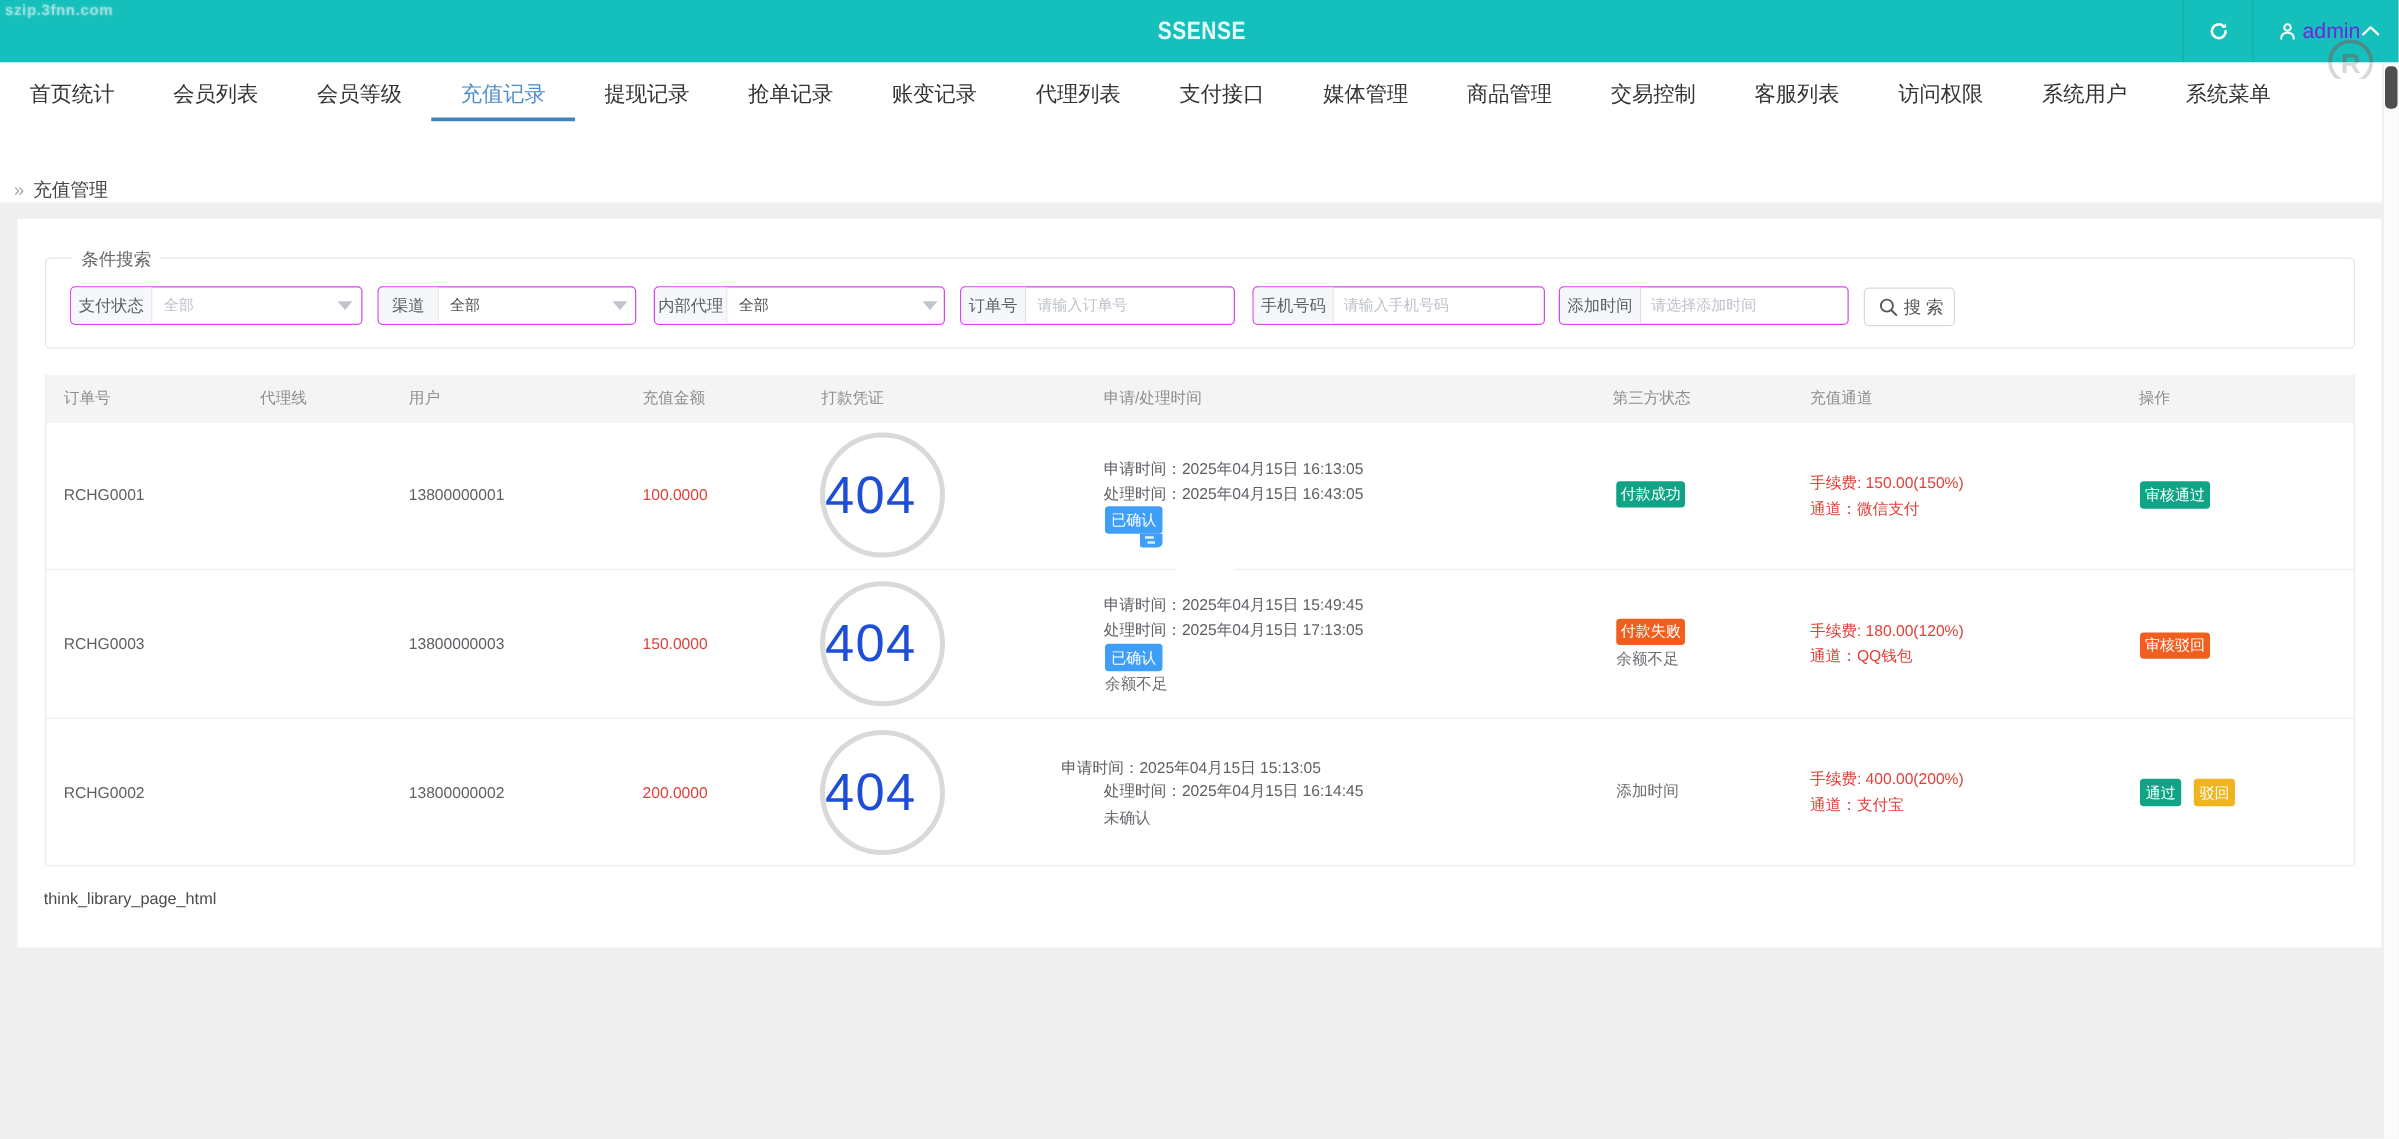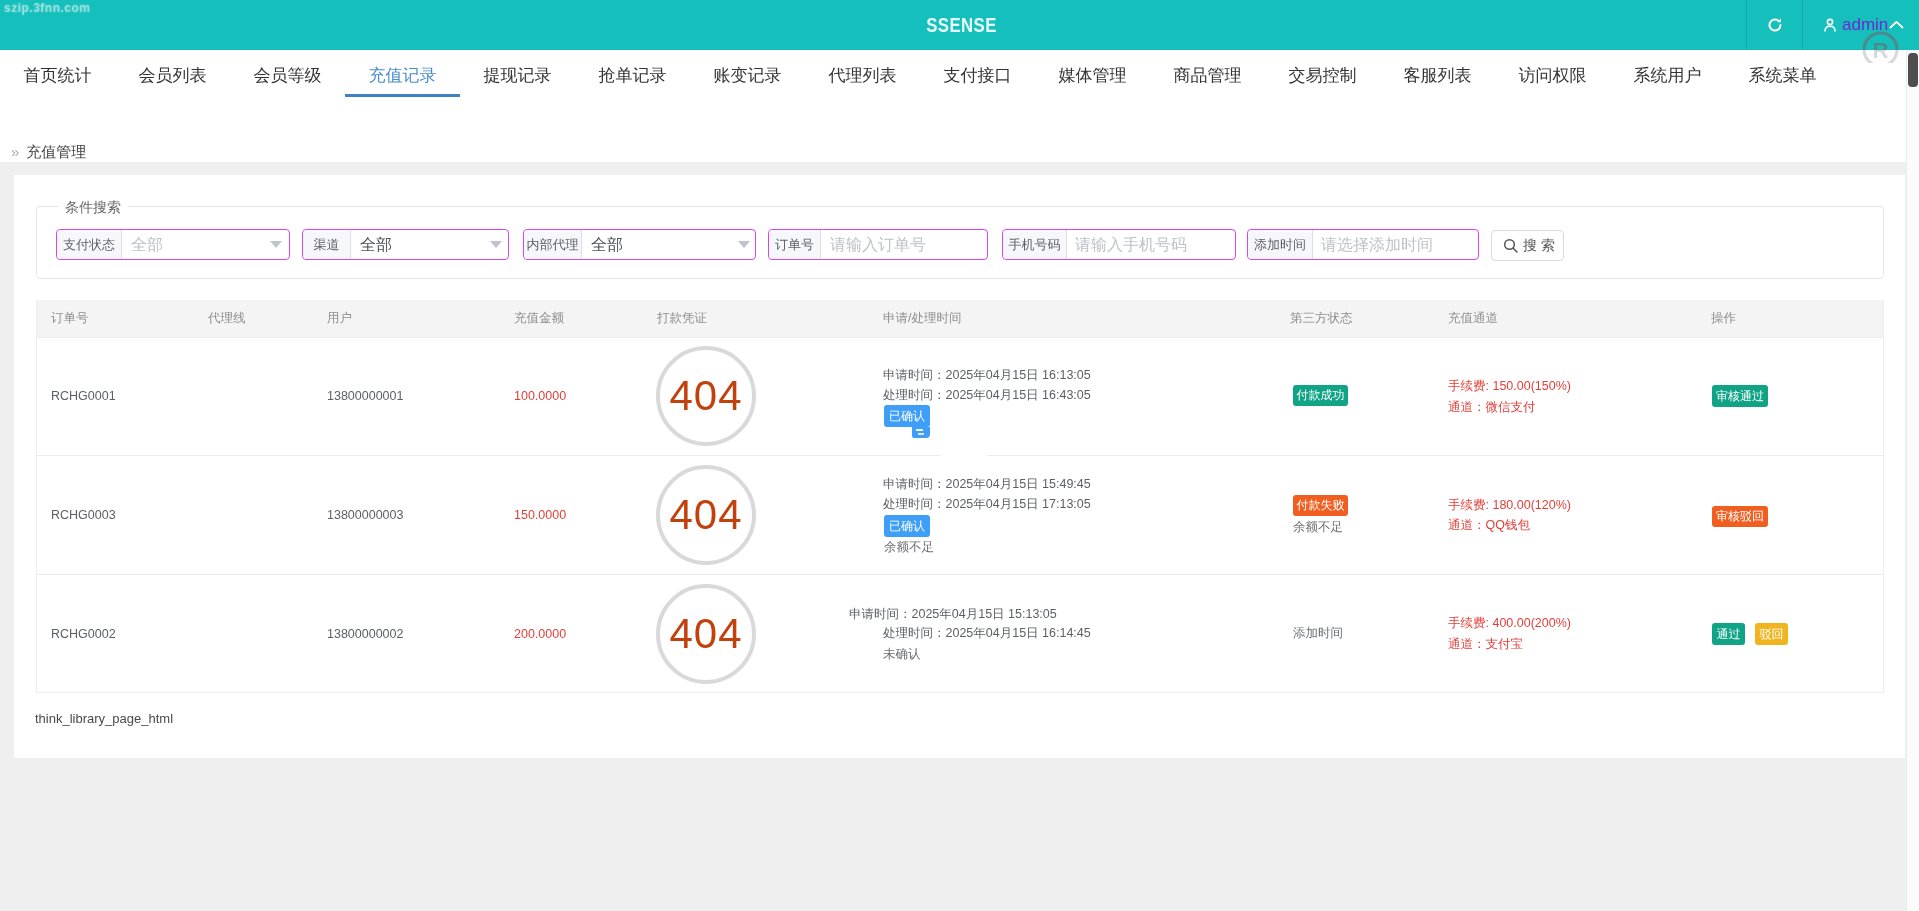--- a/index.html
+++ b/index.html
@@ -30,21 +30,21 @@
   #card { left:14px; top:175px; width:1891px; height:583px; background:#fff; }
 
   
   #fs { left:36px; top:206px; width:1848px; height:73px; border:1px solid #e2e5ea; border-radius:4px; }
   #fs-legend { left:58px; top:199px; background:#fff; padding:0 7px; font-size:14px; color:#666; }
 
   
   .fgroup { top:229px; height:31px; border:1px solid #d946ef; border-radius:4px; background:#fff; }
   .flabel { position:absolute; left:0; top:0; bottom:0; background:#f5f7fa; border-right:1px solid #dcdfe6;
             border-radius:4px 0 0 4px; font-size:13px; color:#5c6066; text-align:center; line-height:29px; }
-  .fval   { position:absolute; top:0; bottom:0; font-size:16px; line-height:29px; }
+  .fval   { position:absolute; top:0; bottom:0; font-size:12px; line-height:29px; }
   .caret  { position:absolute; width:0; height:0; border-left:6px solid transparent;
             border-right:6px solid transparent; border-top:7px solid #c0c4cc; top:11px; }
   .ph { color:#bdc2c9; }
   .dk { color:#4d5156; }
 
   #btn-search { left:1491px; top:230px; width:73px; height:31px; border:1px solid #d9d9d9;
                 border-radius:4px; background:#fff; font-size:14px; color:#555; line-height:29px; }
 
   
   .thead { left:36px; top:300px; width:1848px; height:37px; background:#f4f4f4; }
@@ -55,21 +55,21 @@
   .red { color:#e23f38; }
   .gray { color:#6a6d71; }
 
   .badge { position:absolute; color:#fff; font-size:12px; border-radius:3px; text-align:center; }
   .b-blue   { background:#3f9ef8; }
   .b-green  { background:#11a385; }
   .b-orange { background:#f05e20; }
   .b-yellow { background:#f0b41f; }
 
   .circ404 { position:absolute; width:100px; height:100px; border:4px solid #d9d9d9; border-radius:50%;
-             text-align:center; color:#c2410c; font-size:42px; line-height:92px; letter-spacing:1px; }
+             color:#1d4ed8; font-size:42px; line-height:92px; letter-spacing:1px; }
 
   #foot-txt { left:35px; top:711px; font-size:13px; color:#4a4a4a; }
 
   
   #sb-track { left:1906px; top:50px; width:13px; height:861px; background:#fbfbfb; border-left:1px solid #ececec; }
   #sb-thumb { left:1908px; top:53px; width:10px; height:34px; background:#4e4e4e; border-radius:4px; }
 </style>
 </head>
 <body>
 

